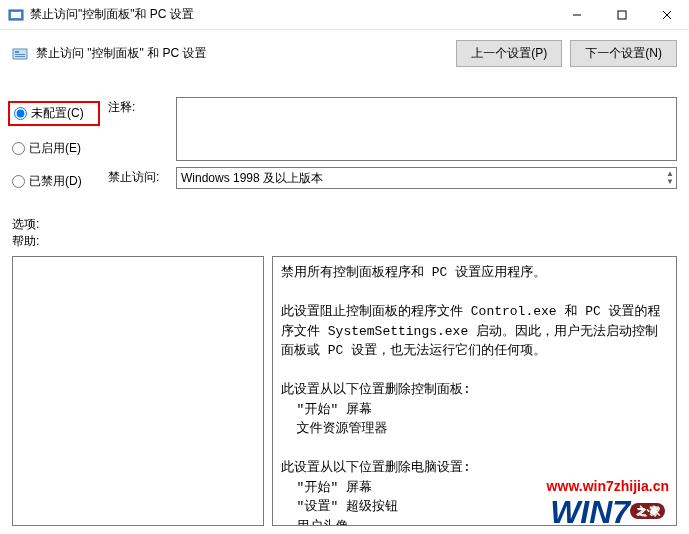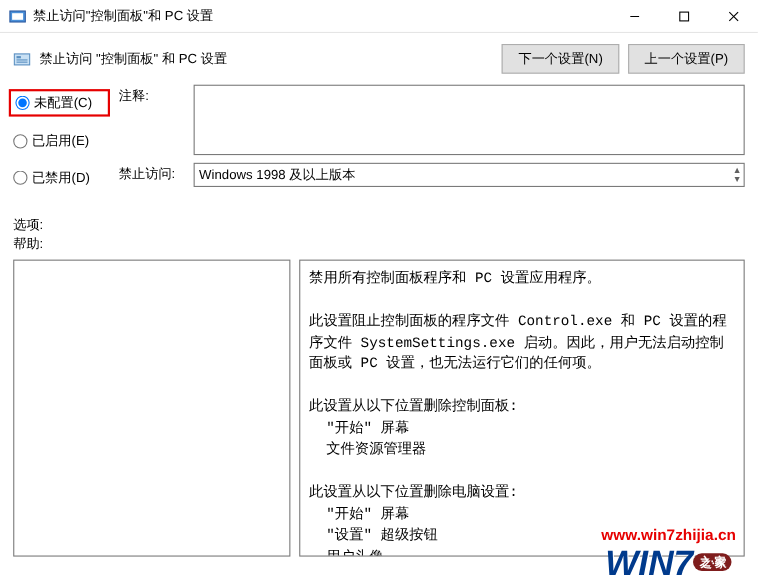--- a/index.html
+++ b/index.html
@@ -51,20 +51,21 @@
       font-size: 12px;
       font-family: inherit;
       cursor: pointer;
       min-width: 92px;
     }
     
     .config-area {
       display: flex;
       padding: 0 12px 8px 12px;
       gap: 12px;
+      margin-top: 20px;
     }
     .radio-group {
       display: flex;
       flex-direction: column;
       gap: 16px;
       padding-top: 6px;
       min-width: 84px;
     }
     .radio-item {
       display: flex;
@@ -79,21 +80,20 @@
       border: 2px solid #e60000;
       padding: 2px 4px;
       margin: -2px -4px;
     }
     
     .right-fields {
       flex: 1;
       display: flex;
       flex-direction: column;
       gap: 6px;
-      justify-content: space-between;
     }
     .field-row {
       display: flex;
       gap: 8px;
     }
     .field-label {
       min-width: 60px;
       text-align: left;
       padding-top: 2px;
       font-size: 12px;
@@ -224,22 +224,22 @@
 <div class="header">
   <span class="header-icon">
     <svg viewBox="0 0 16 16">
         <rect x="1" y="3" width="14" height="10" fill="#c8e0f4" stroke="#5a8fc0"></rect>
         <rect x="3" y="5" width="4" height="2" fill="#5a8fc0"></rect>
         <rect x="3" y="8" width="10" height="1" fill="#5a8fc0"></rect>
         <rect x="3" y="10" width="10" height="1" fill="#5a8fc0"></rect>
       </svg>
   </span>
   <span class="header-title">禁止访问 "控制面板" 和 PC 设置</span>
+  <button class="btn">上一个设置(P)</button>
   <button class="btn">下一个设置(N)</button>
-  <button class="btn">上一个设置(P)</button>
 </div>
 
 <div class="config-area">
   <div class="radio-group">
     <label class="radio-item highlight">
       <input type="radio" name="state" checked="" style="">
       <span>未配置(C)</span>
     </label>
     <label class="radio-item">
       <input type="radio" name="state" style="">

